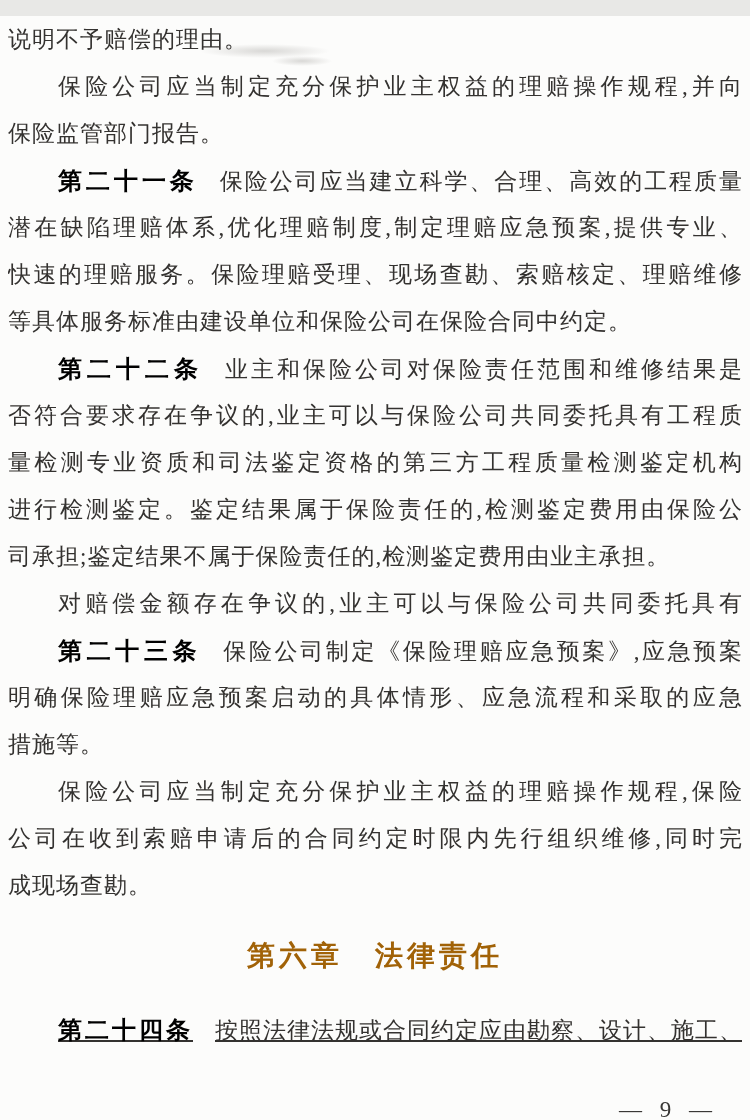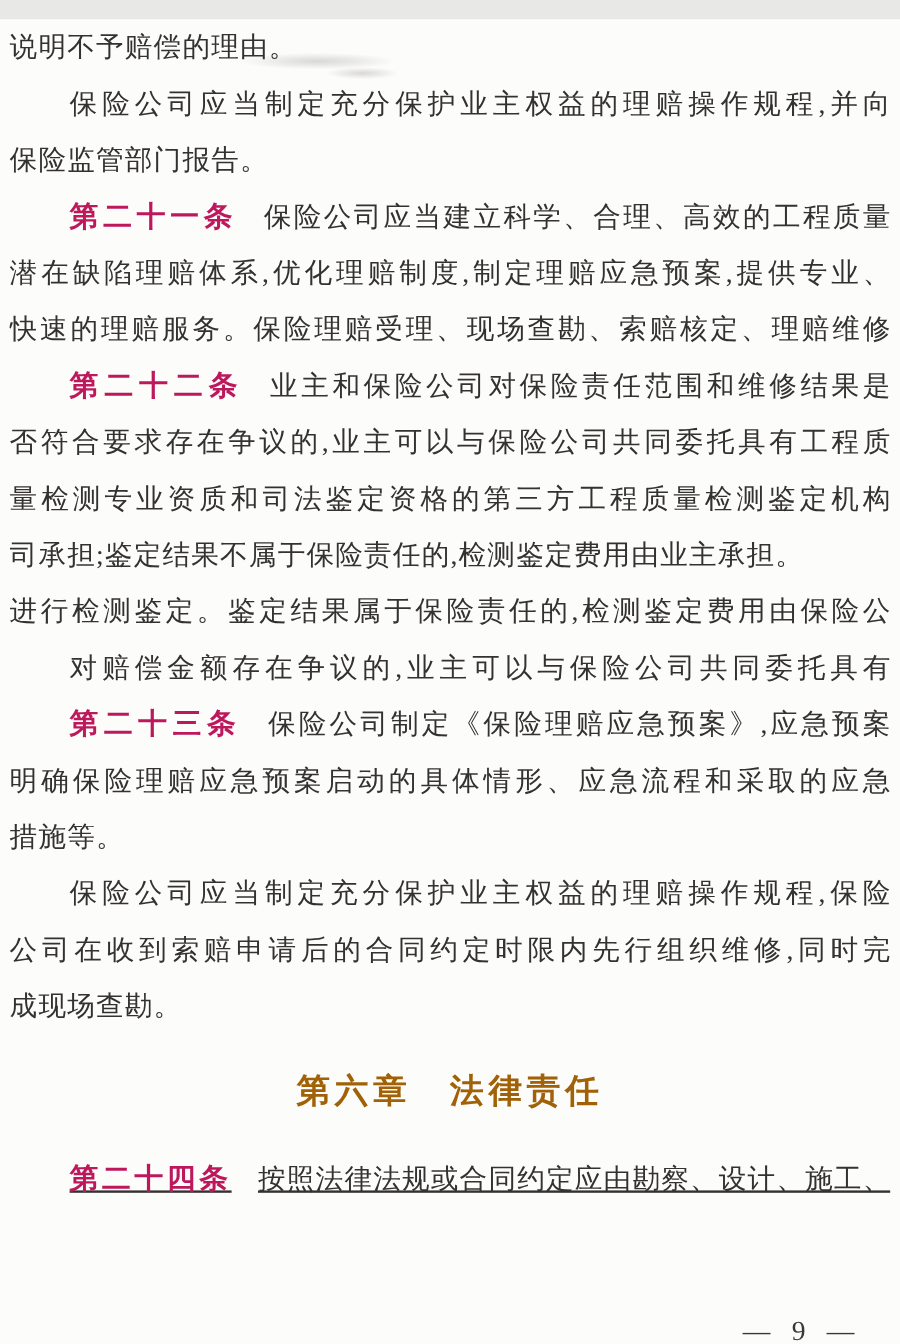--- a/index.html
+++ b/index.html
@@ -39,21 +39,21 @@
     text-justify: inter-character;
     letter-spacing: 0;
   }
   .indent {
     padding-left: 50px;
   }
   .art {
     font-family: "Liberation Sans", sans-serif;
     font-weight: 700;
     font-size: 24px;
-    color: #be185d;
+    color: #000000;
     margin-right: 22px;
     letter-spacing: 2px;
   }
   .chapter {
     margin-top: 23px;
     height: 47px;
     line-height: 47px;
     text-align: center;
     font-family: "Liberation Sans", sans-serif;
     font-weight: 700;
@@ -94,26 +94,27 @@
   <div class="doc">
 
     <div class="line">说明不予赔偿的理由。</div>
 
     <div class="line fill indent">保险公司应当制定充分保护业主权益的理赔操作规程,并向</div>
     <div class="line">保险监管部门报告。</div>
 
     <div class="line fill indent"><span class="art">第二十一条</span><span>保险公司应当建立科学、合理、高效的工程质量</span></div>
     <div class="line fill">潜在缺陷理赔体系,优化理赔制度,制定理赔应急预案,提供专业、</div>
     <div class="line fill">快速的理赔服务。保险理赔受理、现场查勘、索赔核定、理赔维修</div>
+    <div class="line">等具体服务标准由建设单位和保险公司在保险合同中约定。</div>
 
     <div class="line fill indent"><span class="art">第二十二条</span><span>业主和保险公司对保险责任范围和维修结果是</span></div>
     <div class="line fill">否符合要求存在争议的,业主可以与保险公司共同委托具有工程质</div>
     <div class="line fill">量检测专业资质和司法鉴定资格的第三方工程质量检测鉴定机构</div>
+    <div class="line fill">进行检测鉴定。鉴定结果属于保险责任的,检测鉴定费用由保险公</div>
     <div class="line">司承担;鉴定结果不属于保险责任的,检测鉴定费用由业主承担。</div>
-    <div class="line fill">进行检测鉴定。鉴定结果属于保险责任的,检测鉴定费用由保险公</div>
 
     <div class="line fill indent">对赔偿金额存在争议的,业主可以与保险公司共同委托具有</div>
 
     <div class="line fill indent"><span class="art">第二十三条</span><span>保险公司制定《保险理赔应急预案》,应急预案</span></div>
     <div class="line fill">明确保险理赔应急预案启动的具体情形、应急流程和采取的应急</div>
     <div class="line">措施等。</div>
 
     <div class="line fill indent">保险公司应当制定充分保护业主权益的理赔操作规程,保险</div>
     <div class="line fill">公司在收到索赔申请后的合同约定时限内先行组织维修,同时完</div>
     <div class="line">成现场查勘。</div>

